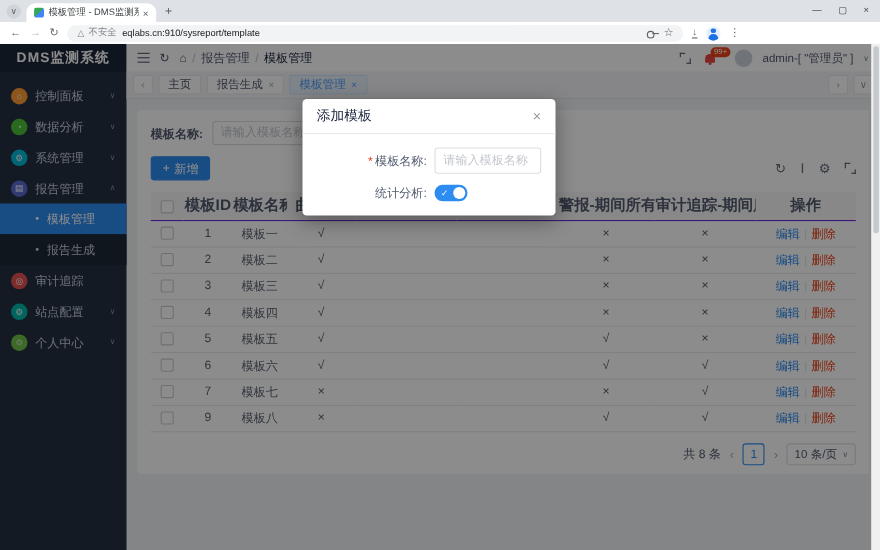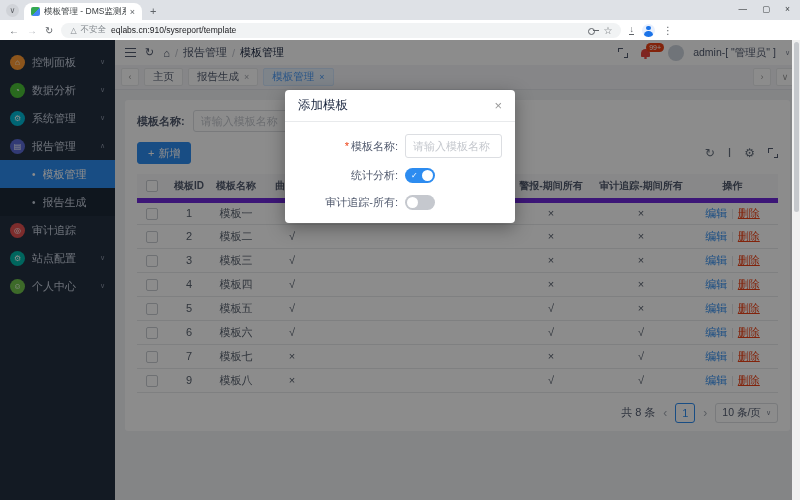--- a/index.html
+++ b/index.html
@@ -99,45 +99,45 @@
   .f-input{width:128px;height:22px;border:1px solid #dcdee2;border-radius:3px;padding:0 7px;
     font-size:11px;color:#515a6e;outline:none;font-family:inherit;}
   .f-input::placeholder,.m-input::placeholder{color:#c5c8ce;}
   .tool-row{margin-top:10px;display:flex;align-items:center;gap:13px;}
   .btn{height:22px;padding:0 10px;border-radius:3px;border:1px solid #dcdee2;background:#fff;
     color:#515a6e;font-size:11px;display:inline-flex;align-items:center;gap:4px;
     font-family:inherit;cursor:pointer;}
   .btn.primary{background:#2d8cf0;border-color:#2d8cf0;color:#fff;}
   .t-ic{font-size:12px;color:#66707e;}
   .tbl{margin-top:10px;width:100%;border-collapse:collapse;text-align:center;table-layout:fixed;}
-  .tbl th{height:26px;background:#f8f8f9;font-size:10px;color:#515a6e;font-weight:bold;
-    border-bottom:5px solid #6d28d9;white-space:nowrap;overflow:hidden;}
+  .tbl th{height:26px;background:#f8f8f9;font-size:14px;color:#515a6e;font-weight:bold;
+    border-bottom:1px solid #6d28d9;white-space:nowrap;overflow:hidden;}
   .tbl td{height:24px;font-size:11px;color:#5a6370;border-bottom:1px solid #e8eaec;
     white-space:nowrap;overflow:hidden;}
   .cb{display:inline-block;width:12px;height:12px;border:1px solid #c8ccd2;border-radius:2px;
     background:#fff;vertical-align:middle;}
   .ops a{text-decoration:none;color:#2d8cf0;}
-  .ops a.del{color:#ed4014;text-decoration:underline;}
+  .ops a.del{color:#ed4014;}
   .opsep{color:#dcdee2;margin:0 4px;font-size:10px;}
   .pag{margin-top:10px;display:flex;justify-content:flex-end;align-items:center;gap:8px;
     font-size:11px;color:#515a6e;}
   .pg-ar{color:#a6abb4;font-size:12px;}
   .pg-box{width:20px;height:20px;border:1px solid #2d8cf0;border-radius:3px;color:#2d8cf0;
     background:#fff;display:flex;align-items:center;justify-content:center;font-size:11px;}
   .pg-size{height:20px;border:1px solid #dcdee2;border-radius:3px;background:#fff;padding:0 6px;
     display:flex;align-items:center;gap:5px;font-size:10.5px;}
   .copyright{position:absolute;bottom:8px;left:0;right:0;text-align:center;font-size:10.5px;
     color:#9ba3ad;}
   .copyright .comp{color:#2d8cf0;text-decoration:none;margin:0 3px;}
 
   
   .scroll{position:absolute;top:40px;right:0;width:8px;height:460px;background:#f0f0f0;z-index:7;}
   .scroll::after{content:"";display:block;margin:2px 1.5px;height:170px;border-radius:3px;background:#c5c8cc;}
   .mask{position:absolute;top:40px;left:0;width:800px;height:460px;background:rgba(0,0,0,0.45);z-index:6;}
-  .modal{position:absolute;left:285px;top:90px;width:230px;background:#fff;border-radius:4px;
+  .modal{position:absolute;left:275px;top:90px;width:230px;background:#fff;border-radius:4px;
     box-shadow:0 5px 18px rgba(0,0,0,0.35);z-index:10;font-size:11px;}
   .m-head{height:32px;padding:0 13px;display:flex;align-items:center;justify-content:space-between;
     border-bottom:1px solid #e8eaec;}
   .m-title{font-size:12.5px;color:#17233d;}
   .m-x{font-size:13px;color:#999;}
   .m-body{padding:12px 13px 2px;}
   .f-row{display:flex;align-items:center;margin-bottom:11px;min-height:16px;}
   .f-row.tall{margin-bottom:9px;}
   .m-lab{width:100px;flex:none;text-align:right;color:#515a6e;margin-right:7px;white-space:nowrap;}
   .req{font-style:normal;color:#ed4014;margin-right:2px;}
@@ -184,20 +184,21 @@
       <span class="star">☆</span>
     </div>
     <span class="dl-ic">↓</span>
     <span class="person"></span>
     <span class="nav-ic">⋮</span>
   </div>
 </div>
 
 <div class="app">
   <aside class="sidebar">
+    <div class="logo">DMS监测系统</div>
     <nav class="menu">
       <div class="mi">
           <span class="circ" style="background: rgb(255, 156, 51);">⌂</span>
 
           <span class="lbl">控制面板</span>
           <span class="chev">∨</span>
         </div>
         <div class="mi">
           <span class="circ" style="background: rgb(76, 194, 55);">◔</span>
 
@@ -470,21 +471,14 @@
       <span class="m-lab"><i class="req">*</i><span>模板名称:</span></span>
       <input class="m-input" placeholder="请输入模板名称" style="">
     </div>
     <div class="f-row">
         <span class="m-lab">统计分析:</span>
         <span class="switch on">
           <span class="chk">✓</span>
           <span class="knob"></span>
         </span>
       </div>
-      <div class="f-row">
-        <span class="m-lab">审计追踪-所有:</span>
-        <span class="switch">
-          <span class="chk">✓</span>
-          <span class="knob"></span>
-        </span>
-      </div>
   </div>
 </div>
 
 </body></html>

